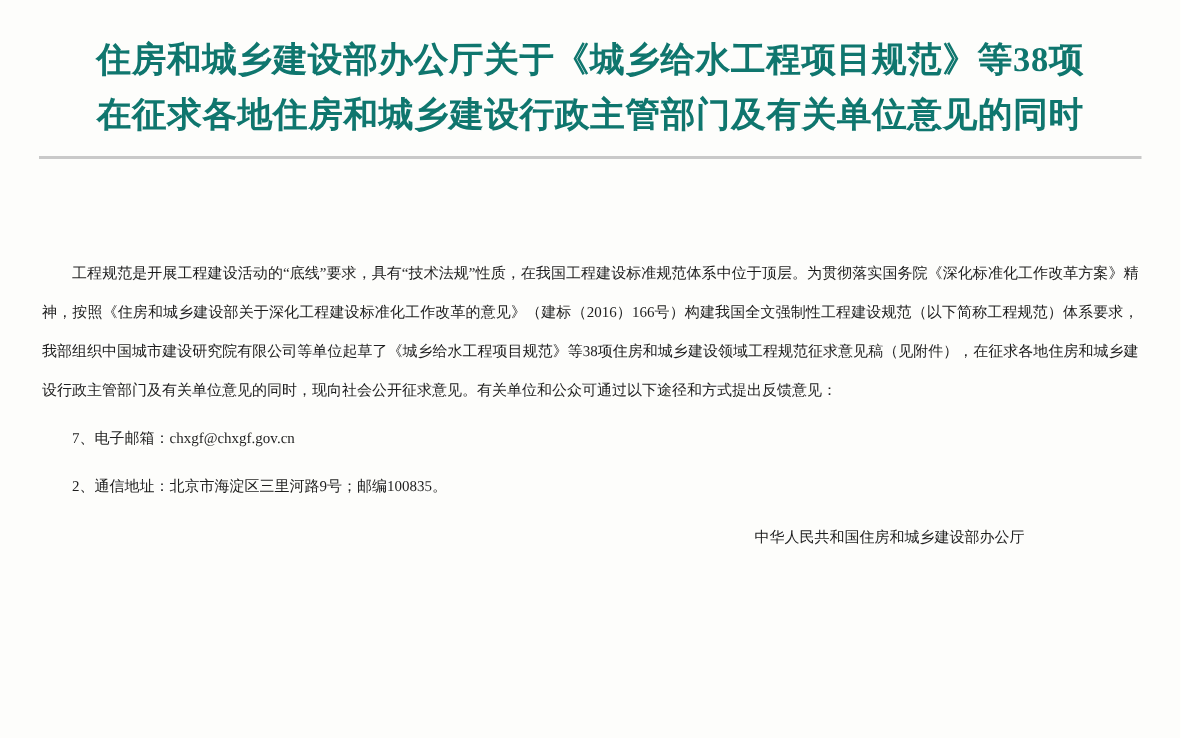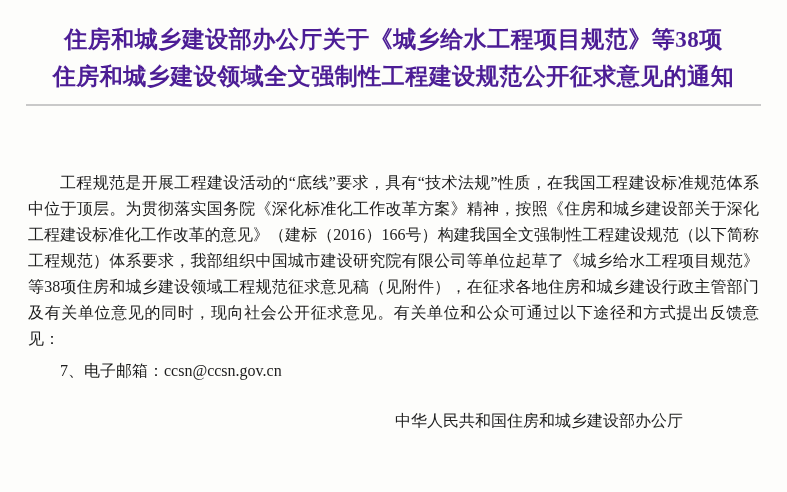--- a/index.html
+++ b/index.html
@@ -17,68 +17,69 @@
     box-sizing: border-box;
     overflow: hidden;
   }
   .title {
     margin: 0;
     padding: 21px 30px 0 30px;
     text-align: center;
     font-size: 23px;
     line-height: 37px;
     font-weight: 700;
-    color: #4c1d95;
+    color: #0f766e;
     letter-spacing: 0.5px;
   }
   .title-line { display: block; }
   .divider {
     border: 0;
     border-top: 2px solid #c9c9c9;
     margin: 9px 26px 0 26px;
   }
   .content {
     padding: 0 28px;
-    font-size: 16px;
+    font-size: 10px;
     line-height: 26px;
   }
   .para {
     margin: 64px 0 0 0;
     text-indent: 2em;
     text-align: justify;
   }
   .item {
     margin: 6px 0 0 0;
     text-indent: 2em;
   }
   .sig-block {
-    margin: 24px 76px 0 auto;
+    margin: 8px 76px 0 auto;
     width: max-content;
     text-align: center;
     line-height: 26px;
   }
 </style>
 </head>
 <body>
 
 <div class="page">
 
   <h1 class="title">
     <span class="title-line">住房和城乡建设部办公厅关于《城乡给水工程项目规范》等38项</span>
-    <span class="title-line">住房和城乡建设领域全文强制性工程建设规范公开征求意见的通知</span>
+    <span class="title-line">在征求各地住房和城乡建设行政主管部门及有关单位意见的同时</span>
   </h1>
 
   <hr class="divider">
 
   <div class="content">
 
     <p class="para">工程规范是开展工程建设活动的“底线”要求，具有“技术法规”性质，在我国工程建设标准规范体系中位于顶层。为贯彻落实国务院《深化标准化工作改革方案》精神，按照《住房和城乡建设部关于深化工程建设标准化工作改革的意见》（建标（2016）166号）构建我国全文强制性工程建设规范（以下简称工程规范）体系要求，我部组织中国城市建设研究院有限公司等单位起草了《城乡给水工程项目规范》等38项住房和城乡建设领域工程规范征求意见稿（见附件），在征求各地住房和城乡建设行政主管部门及有关单位意见的同时，现向社会公开征求意见。有关单位和公众可通过以下途径和方式提出反馈意见：</p>
 
-    <p class="item"><span>7、电子邮箱：</span><span>ccsn@ccsn.gov.cn</span></p>
+    <p class="item"><span>7、电子邮箱：</span><span>chxgf@chxgf.gov.cn</span></p>
 
+    <p class="item"><span>2、通信地址：</span><span>北京市海淀区三里河路9号；邮编100835。</span></p>
 
 
 
     <div class="sig-block">
       <div>中华人民共和国住房和城乡建设部办公厅</div>
     </div>
 
   </div>
 
 </div>

